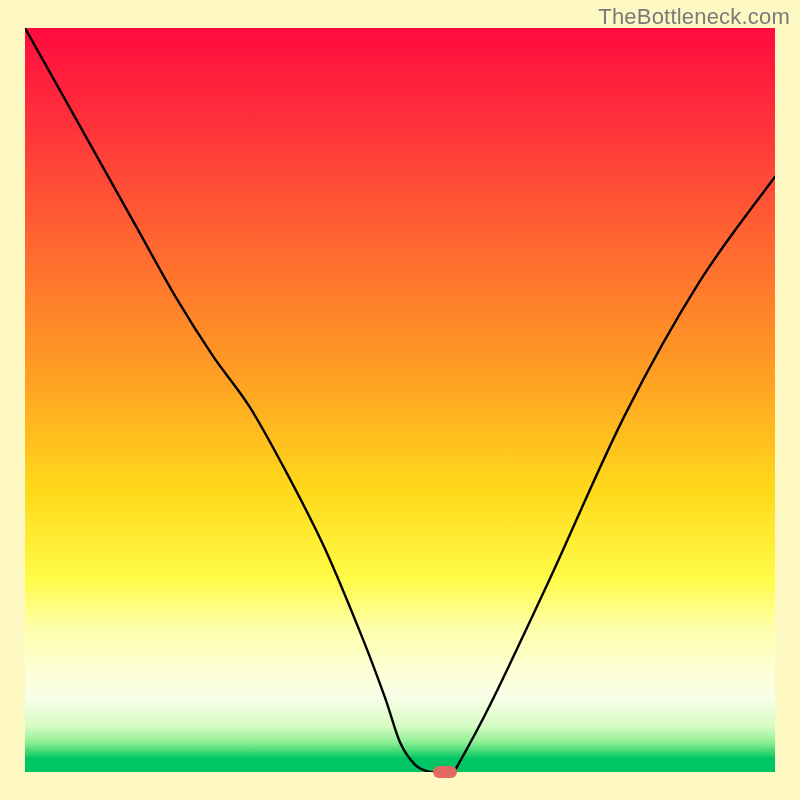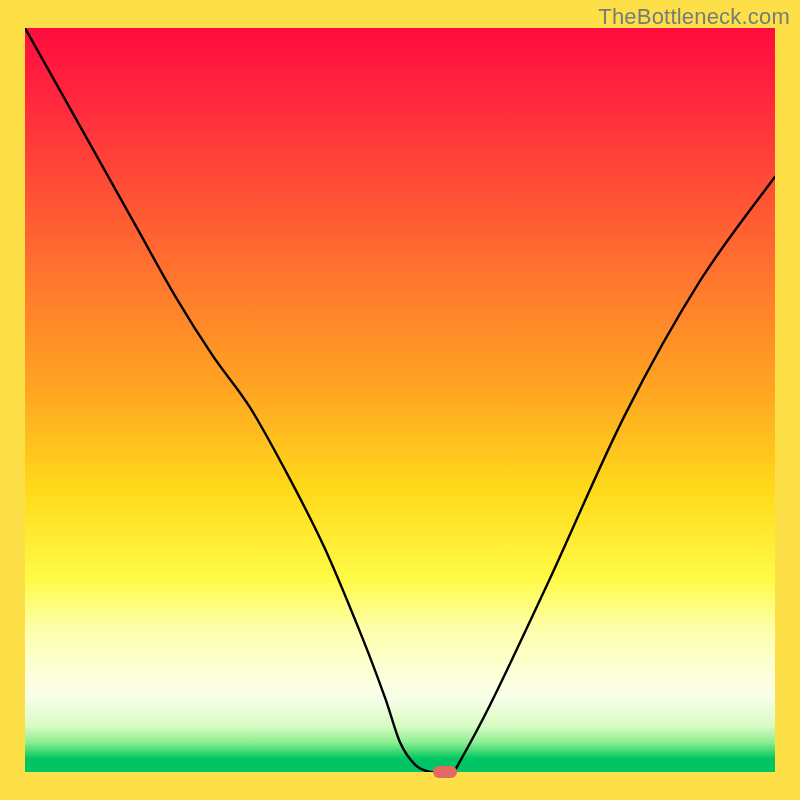--- a/index.html
+++ b/index.html
@@ -10,21 +10,21 @@
     background: #000;
     overflow: hidden;
     font-family: Arial, Helvetica, sans-serif;
   }
   .chart-frame {
     position: absolute;
     left: 0;
     top: 0;
     width: 800px;
     height: 800px;
-    background: #fde047;
+    background: #fef9c3;
   }
   .watermark {
     position: absolute;
     top: 4px;
     right: 10px;
     color: #7a7a7a;
     font-size: 22px;
     font-weight: 500;
     letter-spacing: 0.2px;
     user-select: none;

